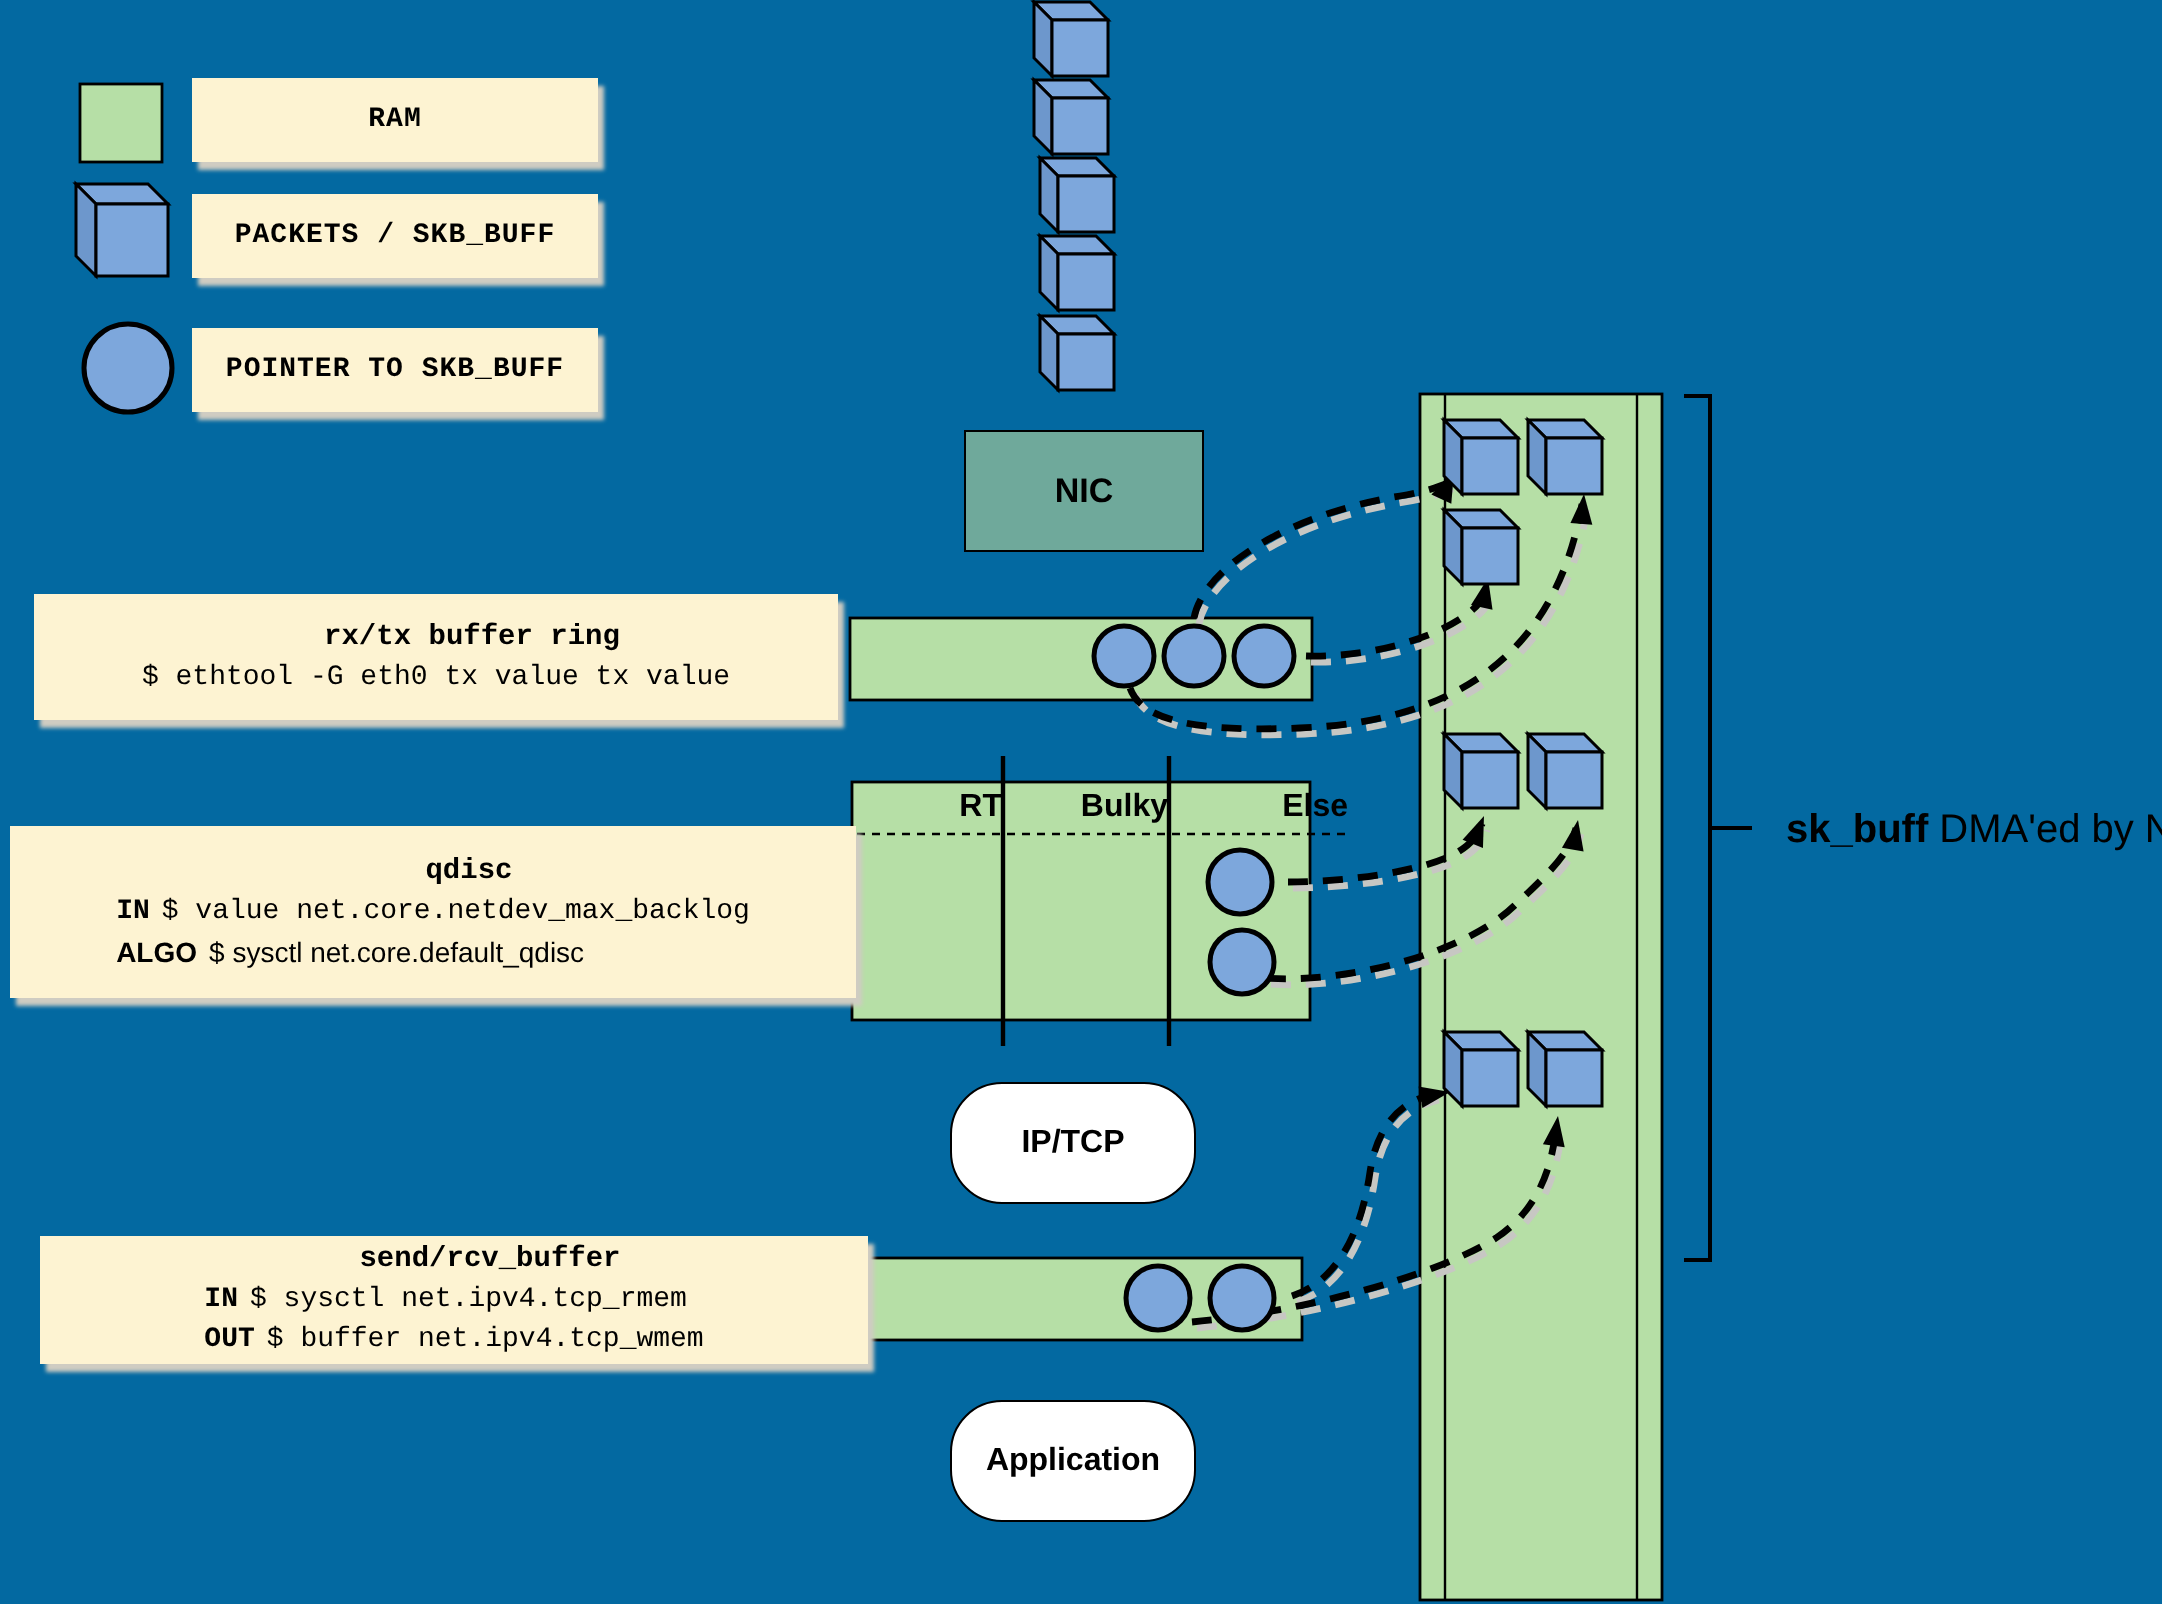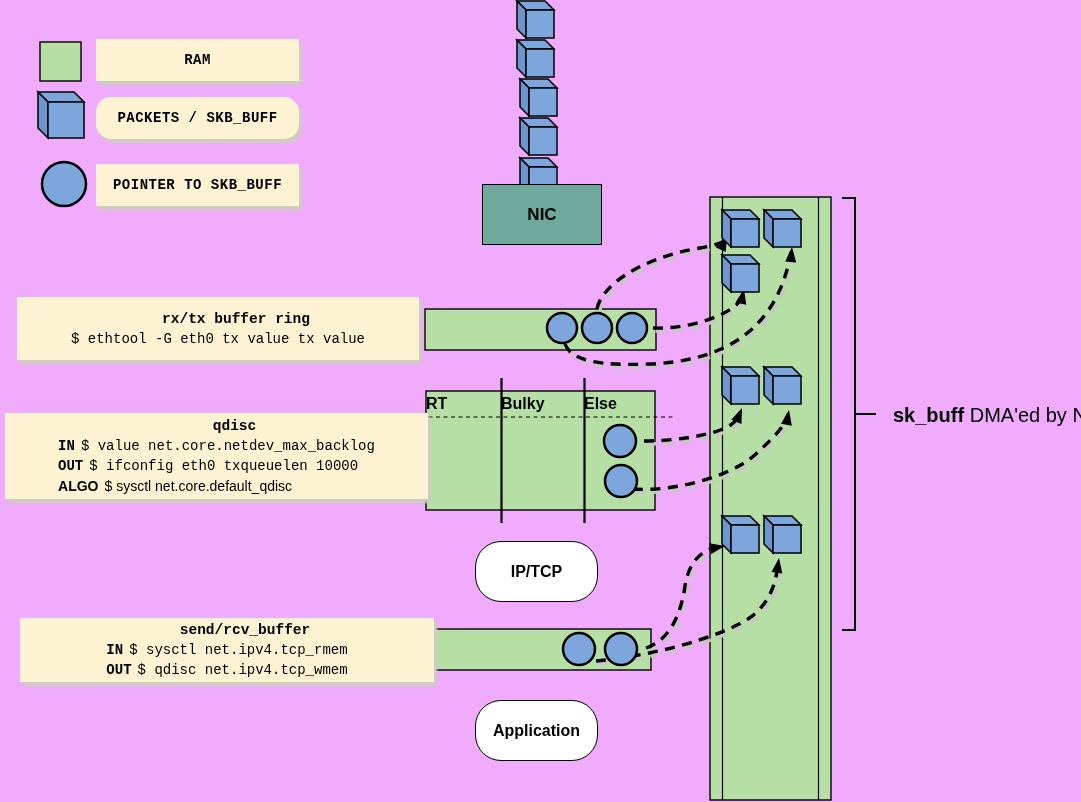--- a/index.html
+++ b/index.html
@@ -1,16 +1,16 @@
 <!DOCTYPE html>
 <html style="--green: #b6dfa6; --blue: #7da7dc; --blue-dark: #6d97cc; --teal: #6fa99b; --beige: #fdf3d2;"><head>
 <meta charset="utf-8">
 <style>
   html,body{margin:0;padding:0;background:#fff;}
-  #canvas{position:relative;width:1081px;height:802px;background:#f0abfc;overflow:hidden;
+  #canvas{position:relative;width:1081px;height:802px;background:#0369a1;overflow:hidden;
           font-family:"Liberation Sans",sans-serif;}
   #diagram-svg{position:absolute;left:0;top:0;}
 
   
   .g-rect{fill:var(--green);stroke:#000;stroke-width:1.4px;}
   .inner-line{stroke:#000;stroke-width:1.2px;fill:none;}
   .divider{stroke:#000;stroke-width:2.2px;fill:none;}
   .sep-dash{stroke:#000;stroke-width:1.2px;fill:none;stroke-dasharray:4 3.5;}
   .cube-front{fill:var(--blue);stroke:#000;stroke-width:1.5px;}
   .cube-top{fill:var(--blue);stroke:#000;stroke-width:1.5px;}
@@ -29,21 +29,21 @@
   .ib-title{font-weight:bold;font-size:14.5px;line-height:20px;margin-left:36px;}
   .ib-line{font-size:14px;line-height:20px;white-space:pre;}
   .ib-line .pfx{font-weight:bold;margin-right:6px;}
   .ib-line.sans, .ib-line.sans .pfx{font-family:"Liberation Sans",sans-serif;}
 
   .hardbox{position:absolute;border:1.6px solid #000;display:flex;align-items:center;
            justify-content:center;font-weight:bold;color:#000;}
   .nic-box{background:var(--teal);font-size:17px;}
   .white-box{background:#fff;font-size:16px;border-radius:26px;}
 
-  .col-header{position:absolute;text-align:left;font-weight:bold;font-size:16px;color:#000;}
+  .col-header{position:absolute;text-align:right;font-weight:bold;font-size:16px;color:#000;}
   #skbuff-label{position:absolute;left:893px;top:404px;height:22px;font-size:20px;
                 color:#000;white-space:pre;}
   #skbuff-label .b{font-weight:bold;}
 </style>
 </head>
 <body>
 
 <div id="canvas">
 
   <svg id="diagram-svg" width="1081" height="802" viewBox="0 0 1081 802">
@@ -175,52 +175,51 @@
       </g>
 
     <circle class="ptr-circle" cx="64" cy="184" r="22"></circle>
 
     <path class="bracket" d="M 842 198 H 855 V 630 H 842 M 855 414 H 876"></path>
   </svg>
 
   <div class="beige" style="left:96px;top:39px;width:203px;height:42px;">
     <span class="legend-label">RAM</span>
   </div>
-  <div class="beige" style="left:96px;top:97px;width:203px;height:42px;border-radius:15px;">
+  <div class="beige" style="left:96px;top:97px;width:203px;height:42px;">
     <span class="legend-label">PACKETS / SKB_BUFF</span>
   </div>
   <div class="beige" style="left:96px;top:164px;width:203px;height:42px;">
     <span class="legend-label">POINTER TO SKB_BUFF</span>
   </div>
 
   <div class="beige" style="left:17px;top:297px;width:402px;height:63px;">
     <div class="ib-title">rx/tx buffer ring</div>
     <div class="ib-lines">
         <div class="ib-line"><span>$ ethtool -G eth0 tx value tx value</span></div>
       </div>
   </div>
 
   <div class="beige" style="left:5px;top:413px;width:423px;height:86px;">
     <div class="ib-title">qdisc</div>
     <div class="ib-lines">
         <div class="ib-line"><span class="pfx">IN</span><span>$ value net.core.netdev_max_backlog</span></div>
-        <div class="ib-line"><span class="pfx">OUT</span><span>$ ifconfig eth0 txqueuelen 10000</span></div>
         <div class="ib-line sans"><span class="pfx">ALGO</span><span>$ sysctl net.core.default_qdisc</span></div>
       </div>
   </div>
 
   <div class="beige" style="left:20px;top:618px;width:414px;height:64px;">
     <div class="ib-title">send/rcv_buffer</div>
     <div class="ib-lines">
         <div class="ib-line"><span class="pfx">IN</span><span>$ sysctl net.ipv4.tcp_rmem</span></div>
-        <div class="ib-line"><span class="pfx">OUT</span><span>$ qdisc net.ipv4.tcp_wmem</span></div>
+        <div class="ib-line"><span class="pfx">OUT</span><span>$ buffer net.ipv4.tcp_wmem</span></div>
       </div>
   </div>
 
-  <div class="hardbox nic-box" style="left:482px;top:184px;width:118px;height:59px;text-align:right;">
+  <div class="hardbox nic-box" style="left:482px;top:215px;width:118px;height:59px;text-align:right;">
     <span>NIC</span>
   </div>
   <div class="hardbox white-box" style="left:475px;top:541px;width:121px;height:59px;">
     <span>IP/TCP</span>
   </div>
   <div class="hardbox white-box" style="left:475px;top:700px;width:121px;height:59px;">
     <span>Application</span>
   </div>
 
   <div class="col-header" style="left:426px;top:395px;width:75px;">RT</div>

